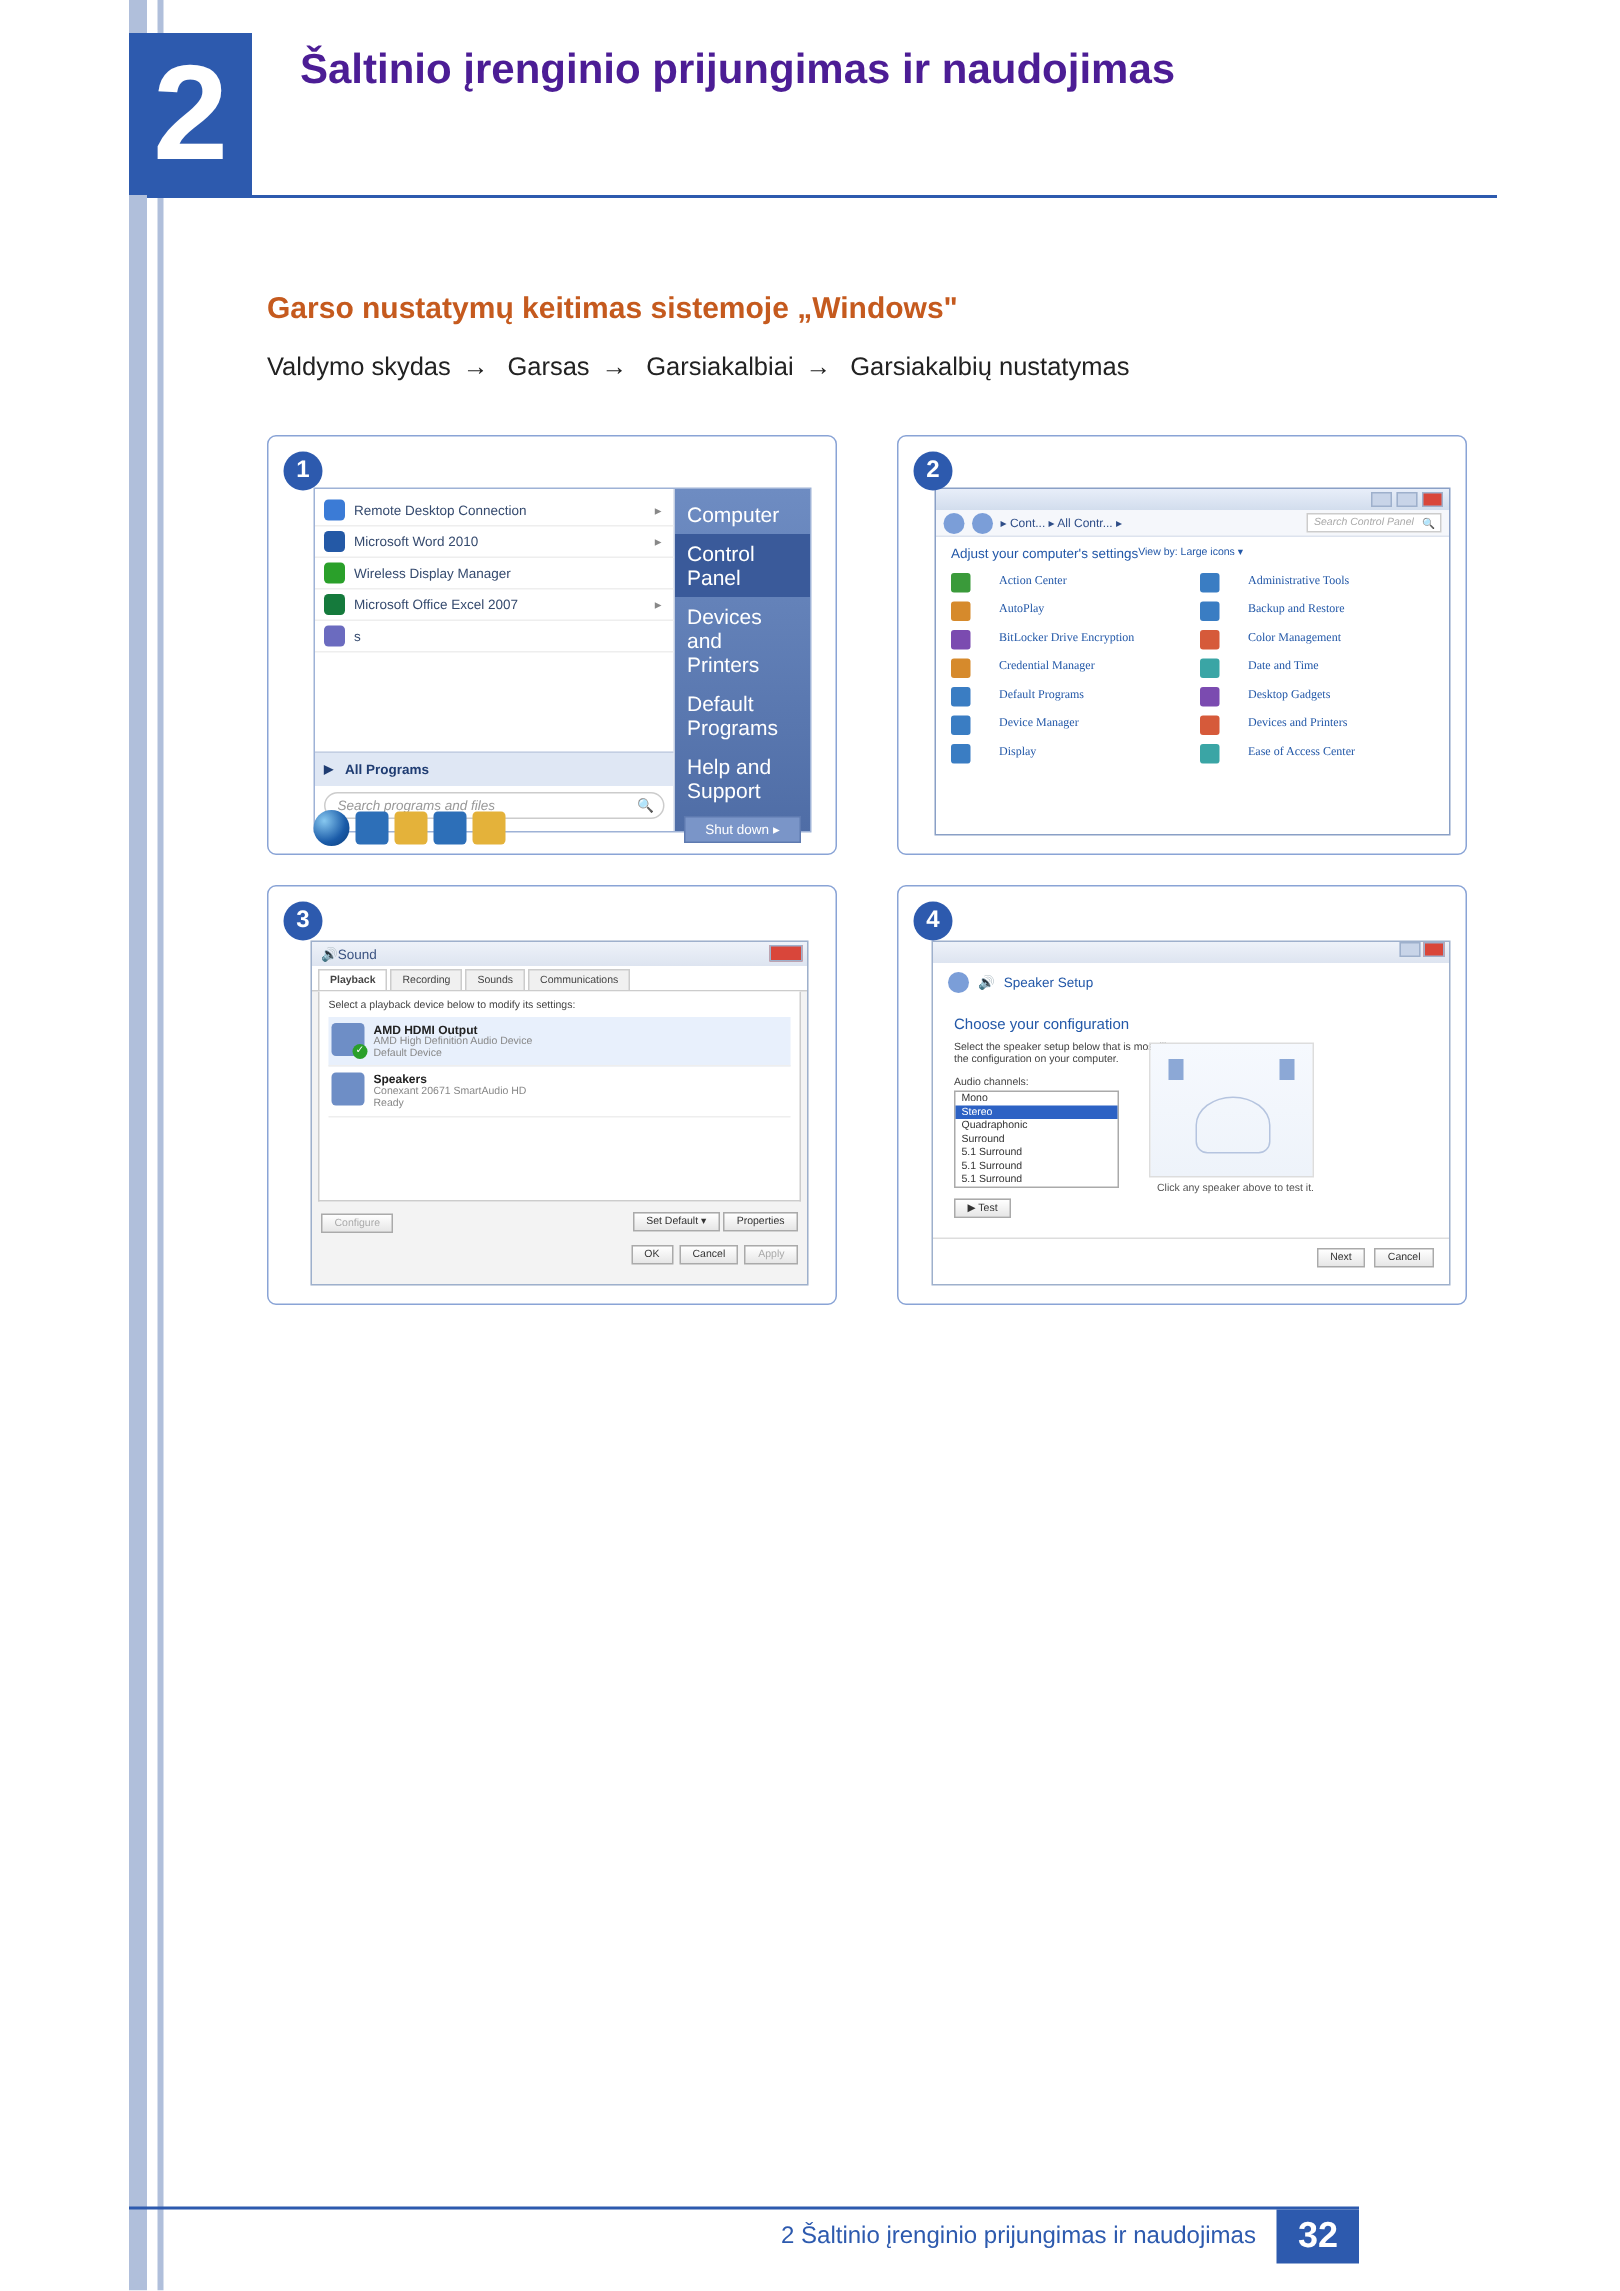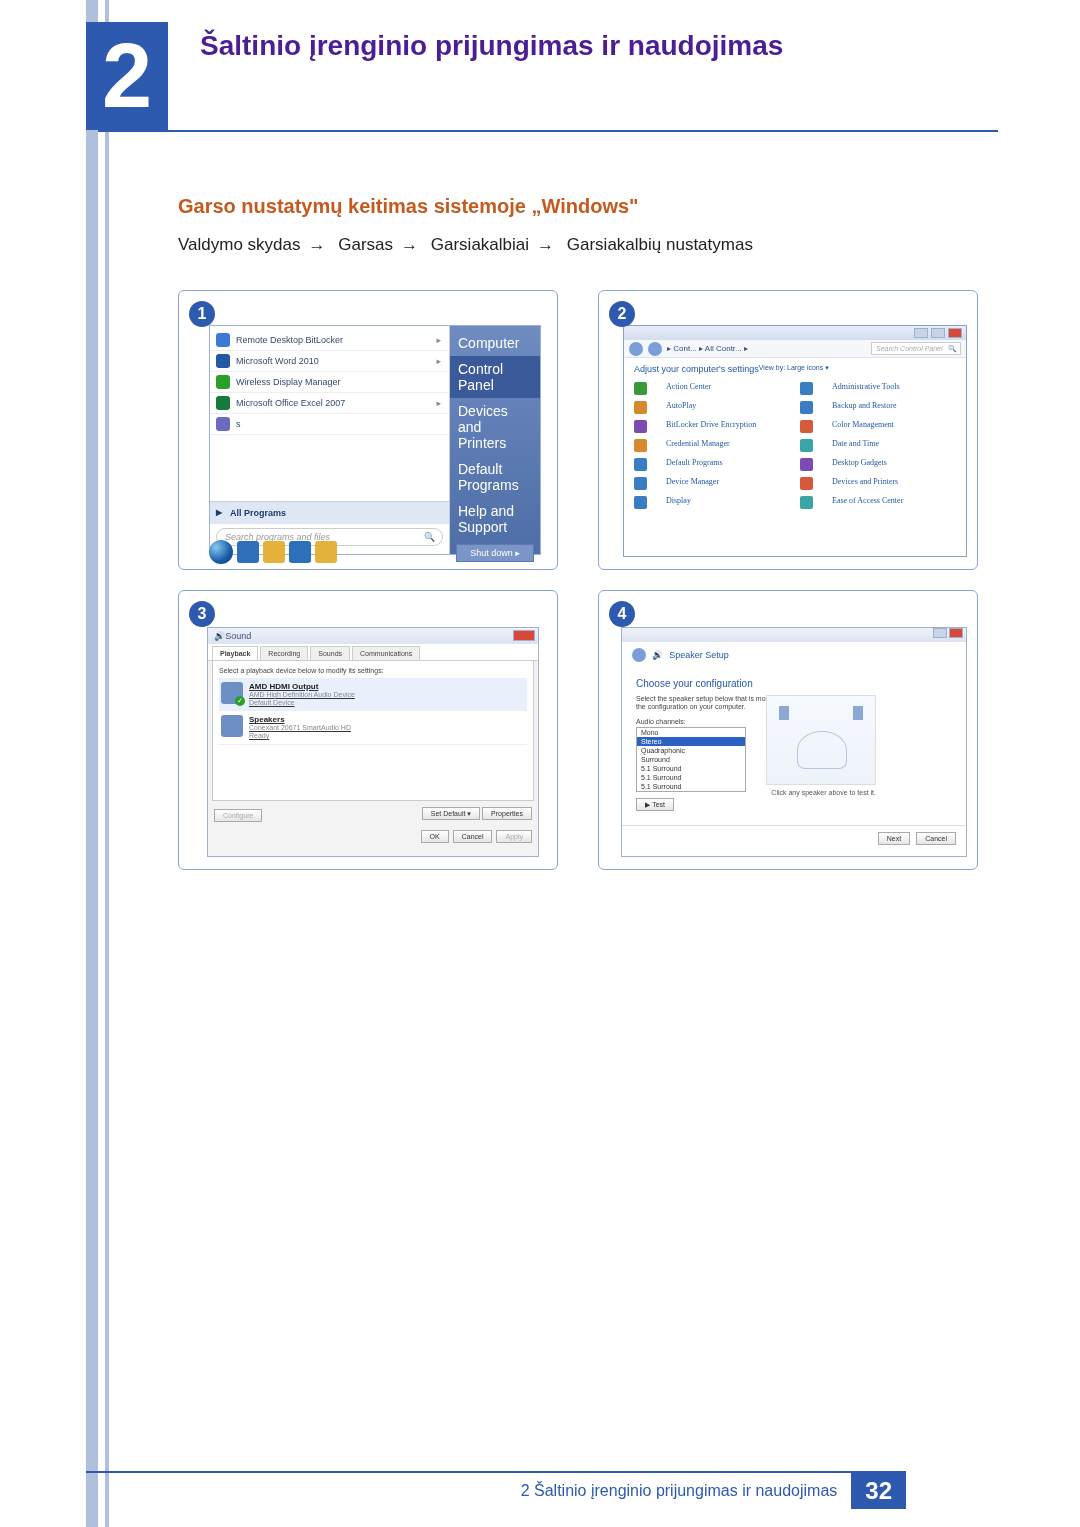--- a/index.html
+++ b/index.html
@@ -148,21 +148,21 @@
 
   
   .sound-dlg{position:absolute;left:28px;top:36px;right:18px;bottom:12px;border:1px solid #9eb0cc;background:#f3f3f3;font-size:8px;}
   .sound-title{height:16px;background:linear-gradient(#eef2f9,#dde4f0);display:flex;align-items:center;padding:0 6px;color:#3a5280;font-size:9px;position:relative;}
   .sound-title .wbtn.close{position:absolute;right:3px;top:2px;width:22px;height:11px;}
   .tabs{display:flex;background:#fff;padding:2px 4px 0;gap:2px;border-bottom:1px solid #ccc;}
   .tab{padding:3px 7px;border:1px solid #ccc;border-bottom:none;background:#f0f0f0;color:#444;font-size:7px;}
   .tab.act{background:#fff;font-weight:bold;}
   .tab-body{background:#fff;margin:0 4px 4px;border:1px solid #ccc;border-top:none;padding:6px;height:140px;}
   .tab-desc{color:#444;font-size:7px;margin-bottom:4px;}
-  .dev{display:flex;gap:6px;padding:4px 2px;border-bottom:1px solid #eee;text-decoration:underline;}
+  .dev{display:flex;gap:6px;padding:4px 2px;border-bottom:1px solid #eee;}
   .dev.hl{background:#e8f0fc;}
   .dev-ic{width:22px;height:22px;background:#6e8ec6;border-radius:3px;position:relative;}
   .dev-ic .chk{position:absolute;right:-2px;bottom:-2px;width:10px;height:10px;border-radius:50%;background:#2aa02a;color:#fff;font-size:7px;text-align:center;line-height:10px;}
   .dev-txt b{display:block;color:#222;font-size:8px;}
   .dev-txt span{color:#888;font-size:7px;display:block;line-height:1.1;}
   .btn-row{display:flex;gap:4px;padding:4px 6px;justify-content:space-between;}
   .wbutton{border:1px solid #aaa;background:linear-gradient(#fff,#e6e6e6);padding:2px 8px;font-size:7px;color:#333;}
   .wbutton.dis{color:#aaa;}
 
   
@@ -230,21 +230,21 @@
   <span>Garsiakalbiai</span><span class="arrow">→</span>
   <span>Garsiakalbių nustatymas</span>
 </div>
 
 <div class="figure-grid">
 
   <div class="fig-cell">
     <div class="circle-num">1</div>
     <div class="startmenu">
       <div class="left">
-        <div class="item"><span class="ico ico-rd"></span><span>Remote Desktop BitLocker</span><span class="arrow-r">▸</span></div>
+        <div class="item"><span class="ico ico-rd"></span><span>Remote Desktop Connection</span><span class="arrow-r">▸</span></div>
         <div class="item"><span class="ico ico-w"></span><span>Microsoft Word 2010</span><span class="arrow-r">▸</span></div>
         <div class="item"><span class="ico ico-wd"></span><span>Wireless Display Manager</span></div>
         <div class="item"><span class="ico ico-x"></span><span>Microsoft Office Excel 2007</span><span class="arrow-r">▸</span></div>
         <div class="item"><span class="ico ico-s"></span><span>s</span></div>
         <div style="flex:1"></div>
         <div class="allprog">All Programs</div>
         <div class="searchbox"><span>Search programs and files</span><span class="mag">🔍</span></div>
       </div>
       <div class="right">
         <div class="ritem">Computer</div>

